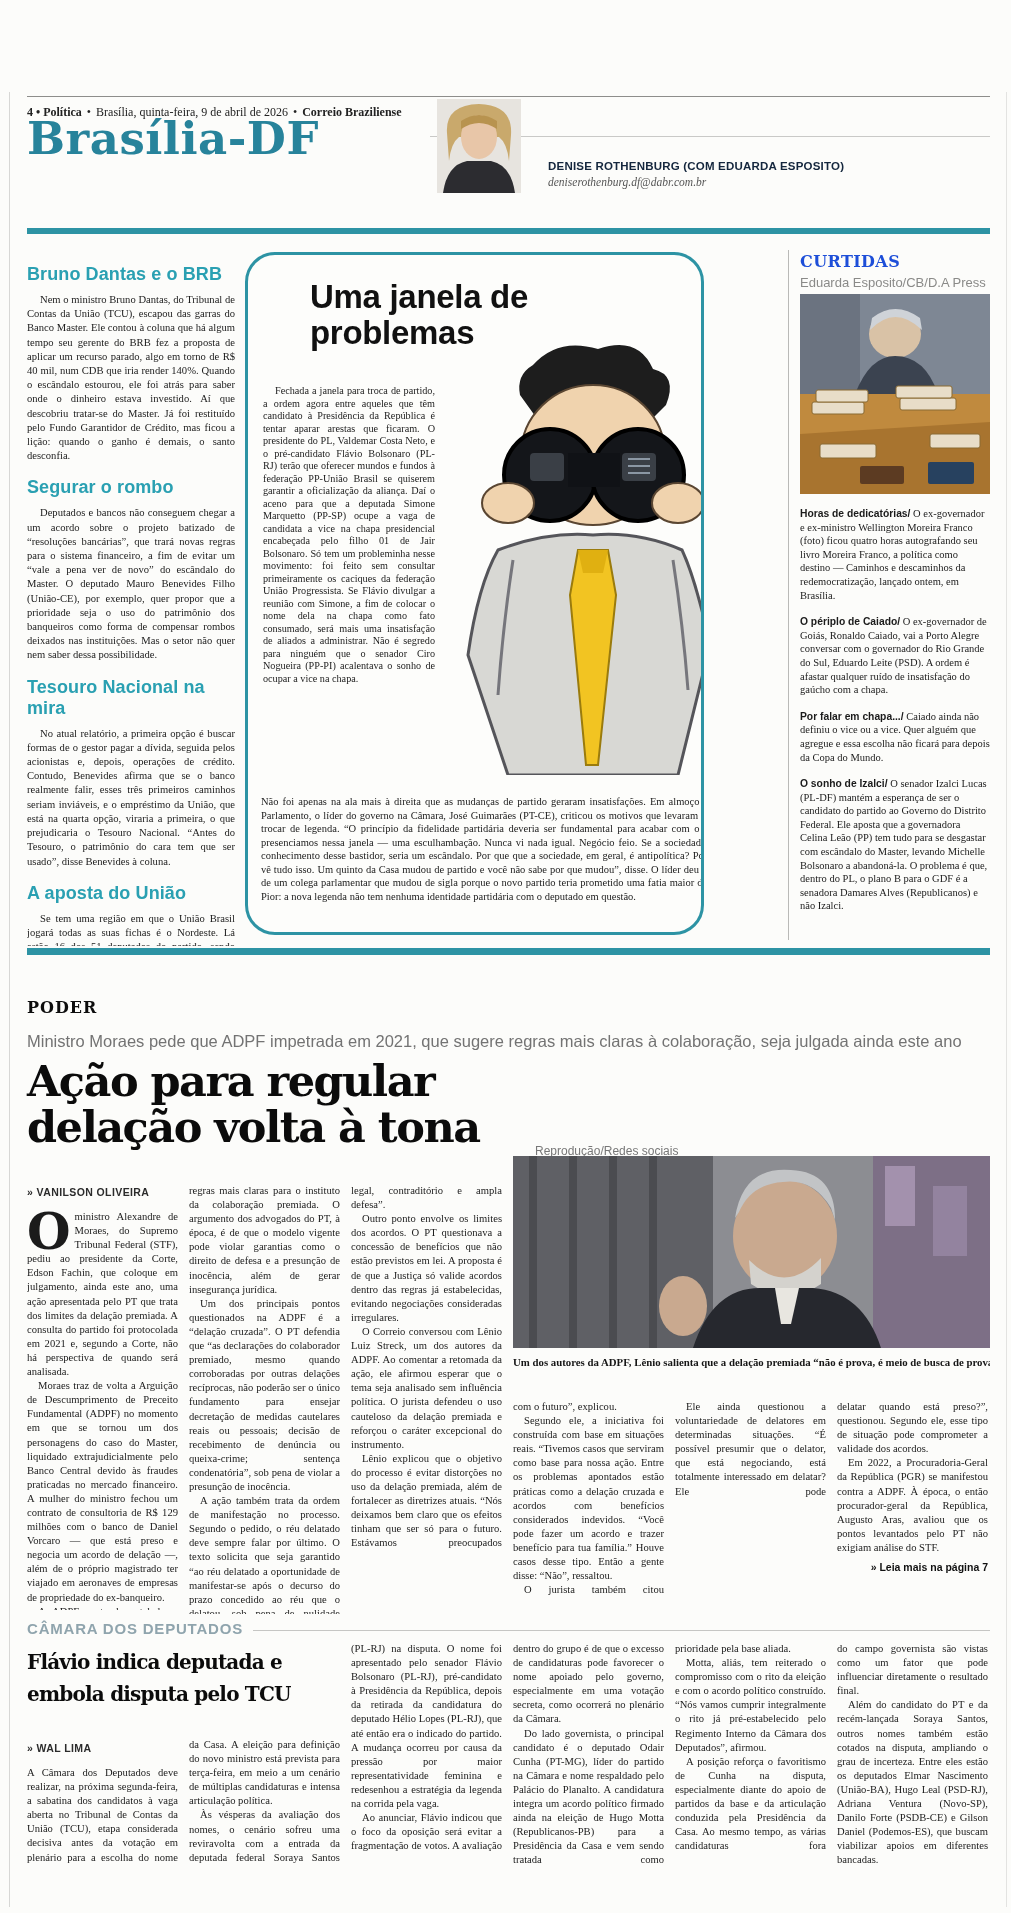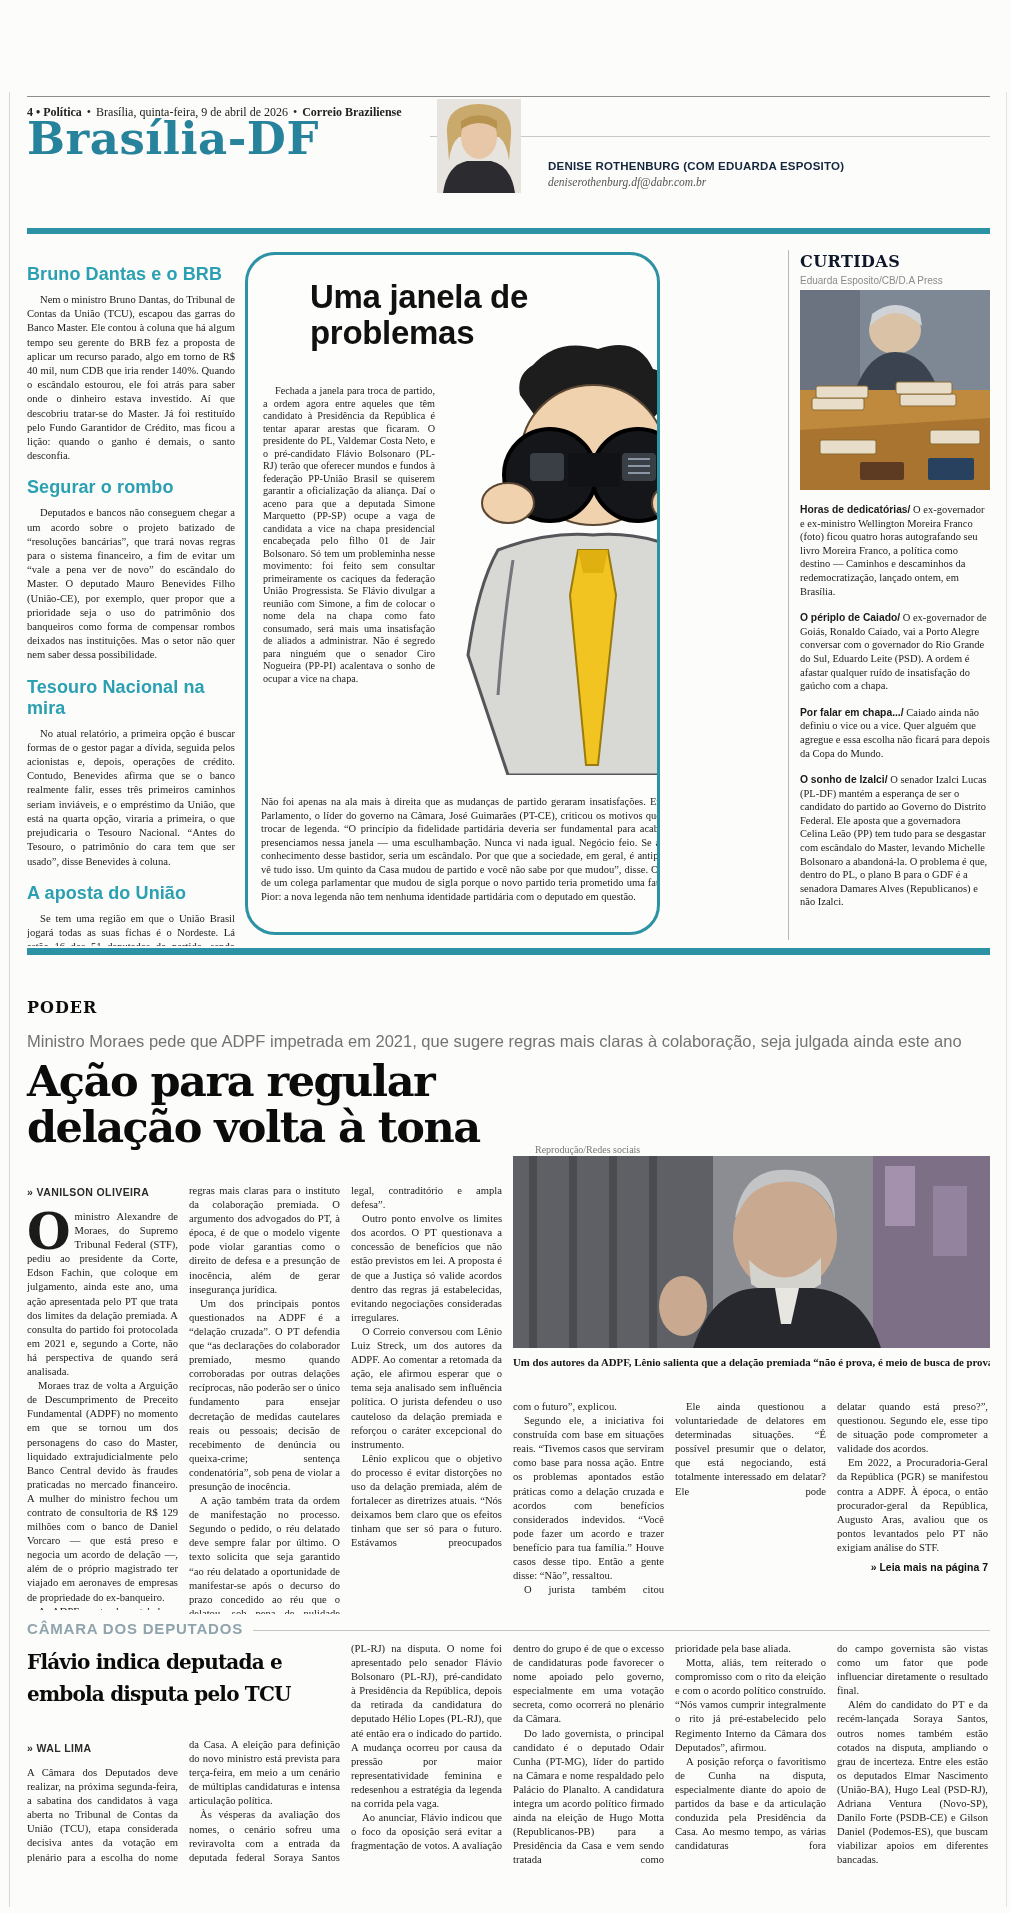--- a/index.html
+++ b/index.html
@@ -27,49 +27,49 @@
   #bar-top{top:228px;} #bar-mid{top:948px;height:7px;}
 
   
   .left-col{position:absolute;left:27px;top:246px;width:208px;height:700px;overflow:hidden;}
   .left-col h3{font-family:"Liberation Sans",sans-serif;font-weight:bold;color:#2aa0b2;font-size:18px;
        margin:14px 0 8px 0;letter-spacing:.1px;}
   .left-col h3:first-child{margin-top:18px;}
   .left-col p{margin:0;font-size:10.6px;line-height:14.2px;text-align:justify;text-indent:13px;}
 
   
-  .cbox{position:absolute;left:245px;top:252px;width:415px;height:683px;border:3px solid #2d93a4;
+  .cbox{position:absolute;left:245px;top:252px;width:459px;height:683px;border:3px solid #2d93a4;
         border-radius:30px;background:#fdfdfb;box-sizing:border-box;overflow:hidden;}
   .cbox-title{position:absolute;left:62px;top:24px;width:330px;font-family:"Liberation Sans",sans-serif;
         font-weight:bold;font-size:33px;line-height:36px;color:#111;letter-spacing:-.3px;}
   .cbox-body{position:absolute;left:15px;top:130px;width:172px;height:400px;overflow:hidden;}
   .cbox-body p{margin:0;font-size:10.2px;line-height:12.5px;text-align:justify;text-indent:12px;}
   .cbox-illu{position:absolute;left:190px;top:80px;width:300px;height:440px;}
   .cbox-wide{position:absolute;left:13px;top:540px;width:477px;height:120px;overflow:hidden;}
   .cbox-wide p{margin:0;font-size:10.5px;line-height:13.5px;text-align:justify;}
 
   
   .vdiv{position:absolute;left:788px;top:250px;width:1px;height:690px;background:#b9b9b7;}
   .curtidas{position:absolute;left:800px;top:250px;width:190px;height:695px;overflow:hidden;}
-  .curtidas-label{font-family:"DejaVu Serif",serif;font-weight:bold;font-size:16px;color:#0f172a;
+  .curtidas-label{font-family:"DejaVu Serif",serif;font-weight:bold;font-size:16px;color:#1d4ed8;
         letter-spacing:.4px;margin:2px 0 4px 0;}
-  .curtidas-credit{font-family:"Liberation Sans",sans-serif;font-size:10px;color:#8a8a88;margin-bottom:4px;}
+  .curtidas-credit{font-family:"Liberation Sans",sans-serif;font-size:13px;color:#8a8a88;margin-bottom:4px;}
   .curtidas-photo{width:190px;height:200px;overflow:hidden;}
   .curt-item{margin-top:13px;font-size:10.5px;line-height:13.6px;text-align:left;}
   .curt-item b{font-family:"Liberation Sans",sans-serif;font-size:10.3px;}
 
   
   .poder-label{position:absolute;left:27px;top:998px;font-family:"DejaVu Serif",serif;font-weight:bold;
         font-size:16px;letter-spacing:1px;color:#0d0d0d;}
   .deck{position:absolute;left:27px;right:21px;top:1032px;font-family:"Liberation Sans",sans-serif;
         font-size:16.5px;color:#737373;}
   .headline{position:absolute;left:27px;top:1058px;width:480px;font-family:"DejaVu Serif",serif;
         font-weight:bold;font-size:43px;line-height:46px;color:#0b0b0b;letter-spacing:-1.5px;}
-  .photo-credit{position:absolute;left:535px;top:1144px;font-family:Liberation Serif, serif;
-        font-size:10px;color:#777;}
+  .photo-credit{position:absolute;left:535px;top:1144px;font-family:Liberation Sans, sans-serif;
+        font-size:12px;color:#777;}
   .main-photo{position:absolute;left:513px;top:1156px;width:477px;height:192px;overflow:hidden;}
   .main-caption{position:absolute;left:513px;top:1356px;width:477px;font-weight:bold;font-size:10.8px;
         color:#161616;white-space:nowrap;overflow:hidden;}
   .byline{position:absolute;font-family:"Liberation Sans",sans-serif;font-weight:bold;font-size:10.5px;
         color:#2b2b2b;letter-spacing:.4px;}
   #byline-main{left:27px;top:1186px;}
   .acol{position:absolute;width:151px;overflow:hidden;}
   .acol p{margin:0;font-size:10.6px;line-height:14.1px;text-align:justify;text-indent:11px;}
   .acol p.first{text-indent:0;}
   .acol p.cont{text-align-last:justify;}

